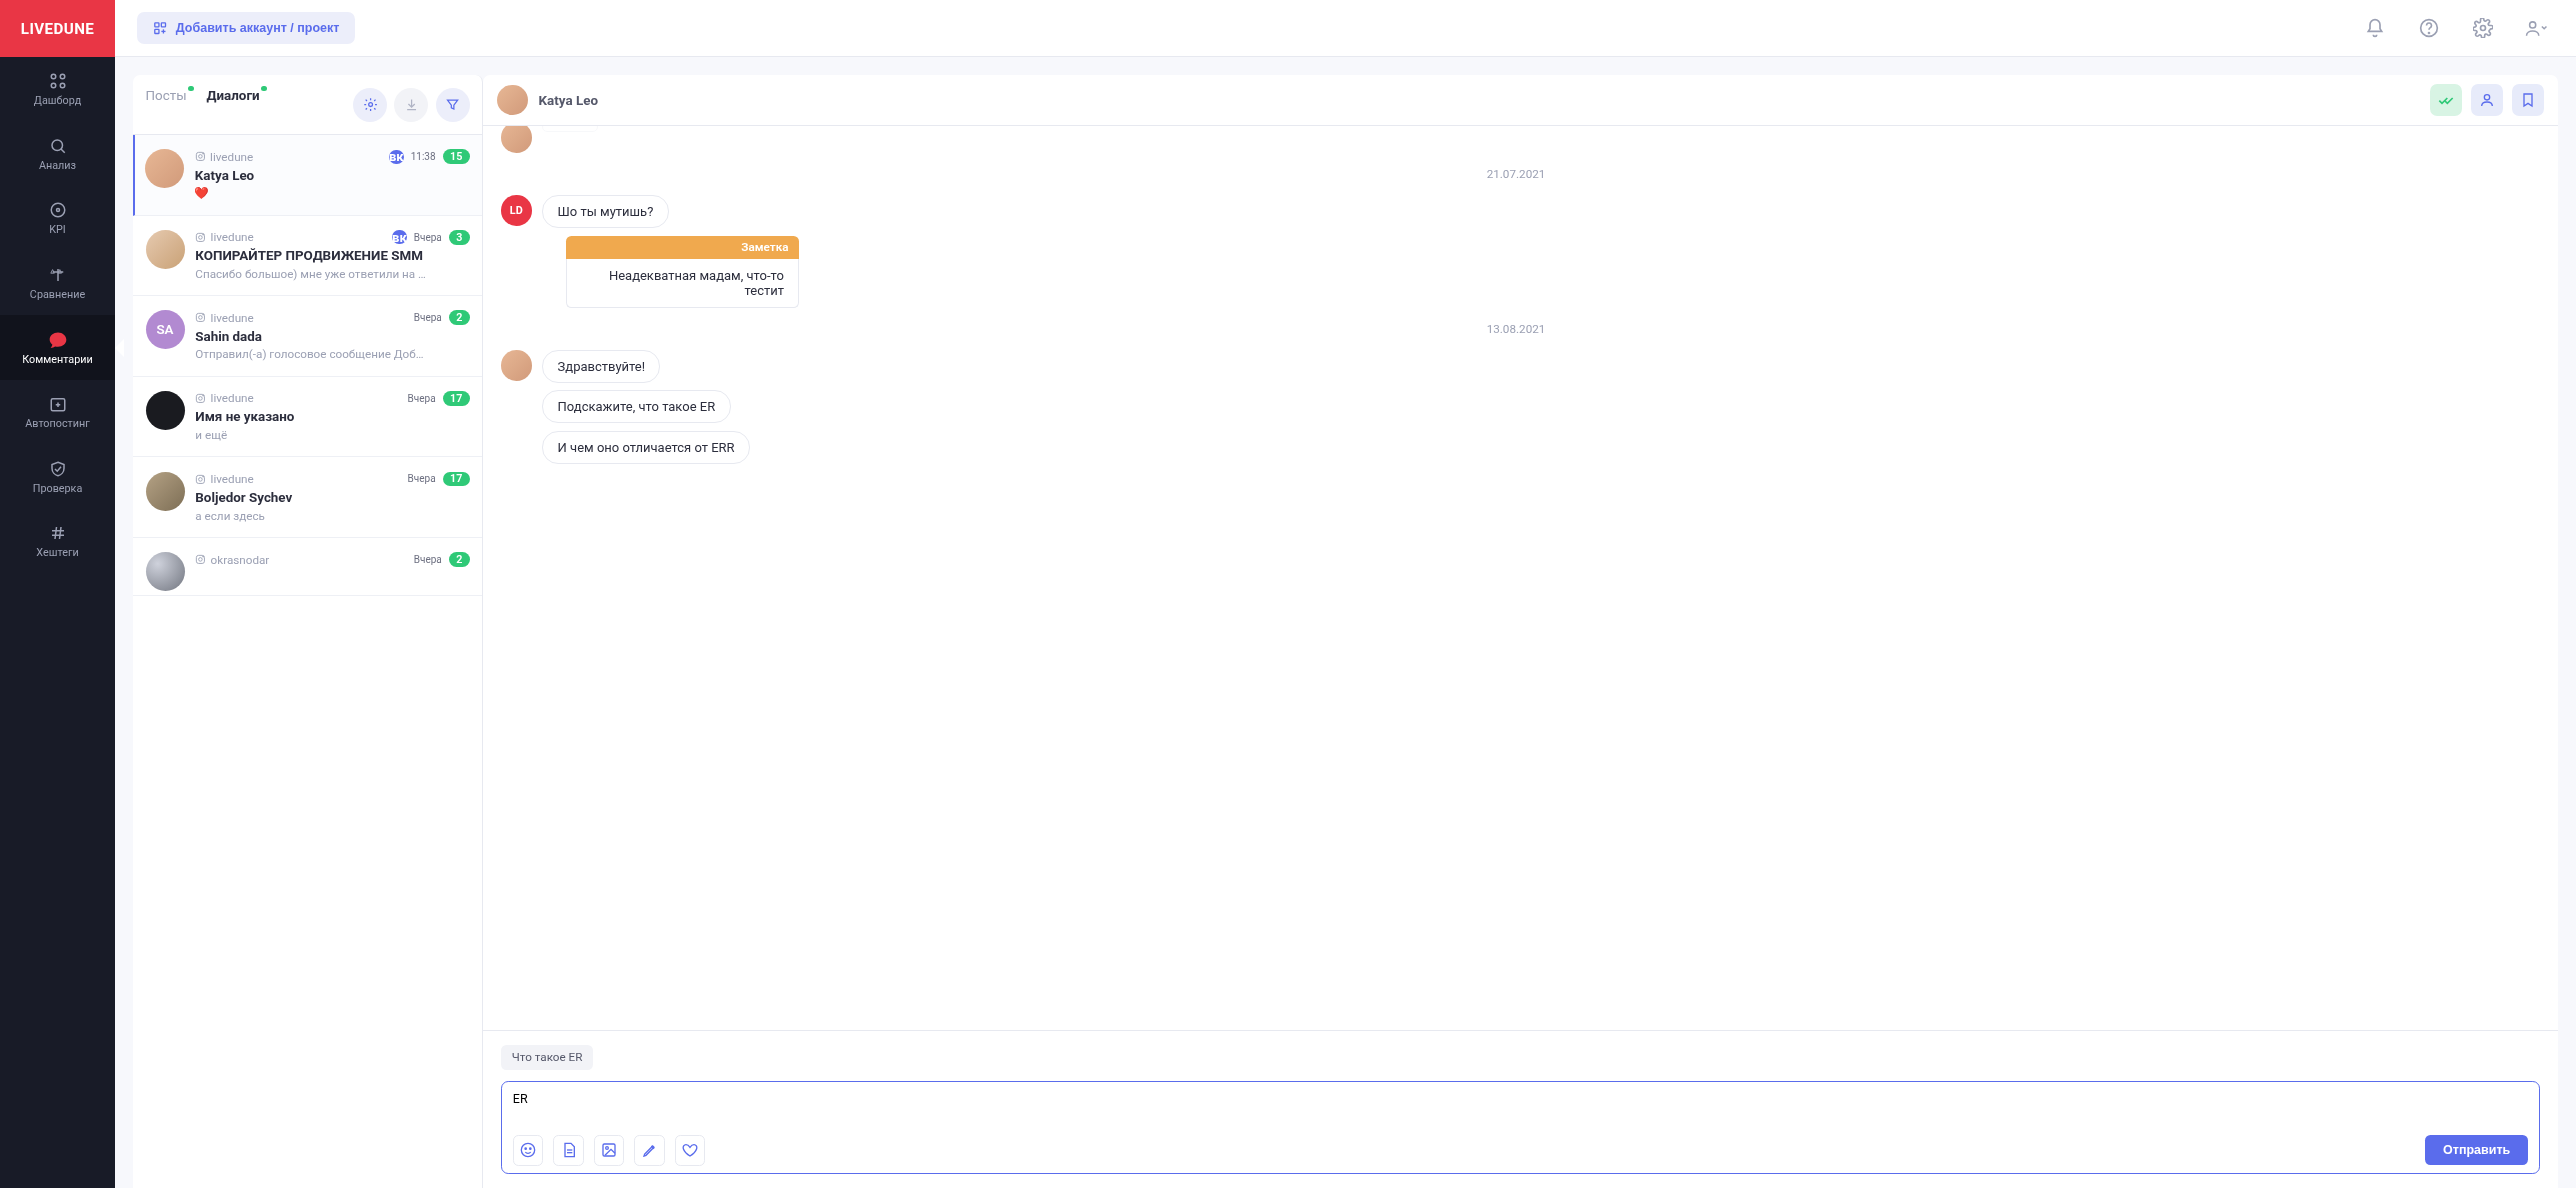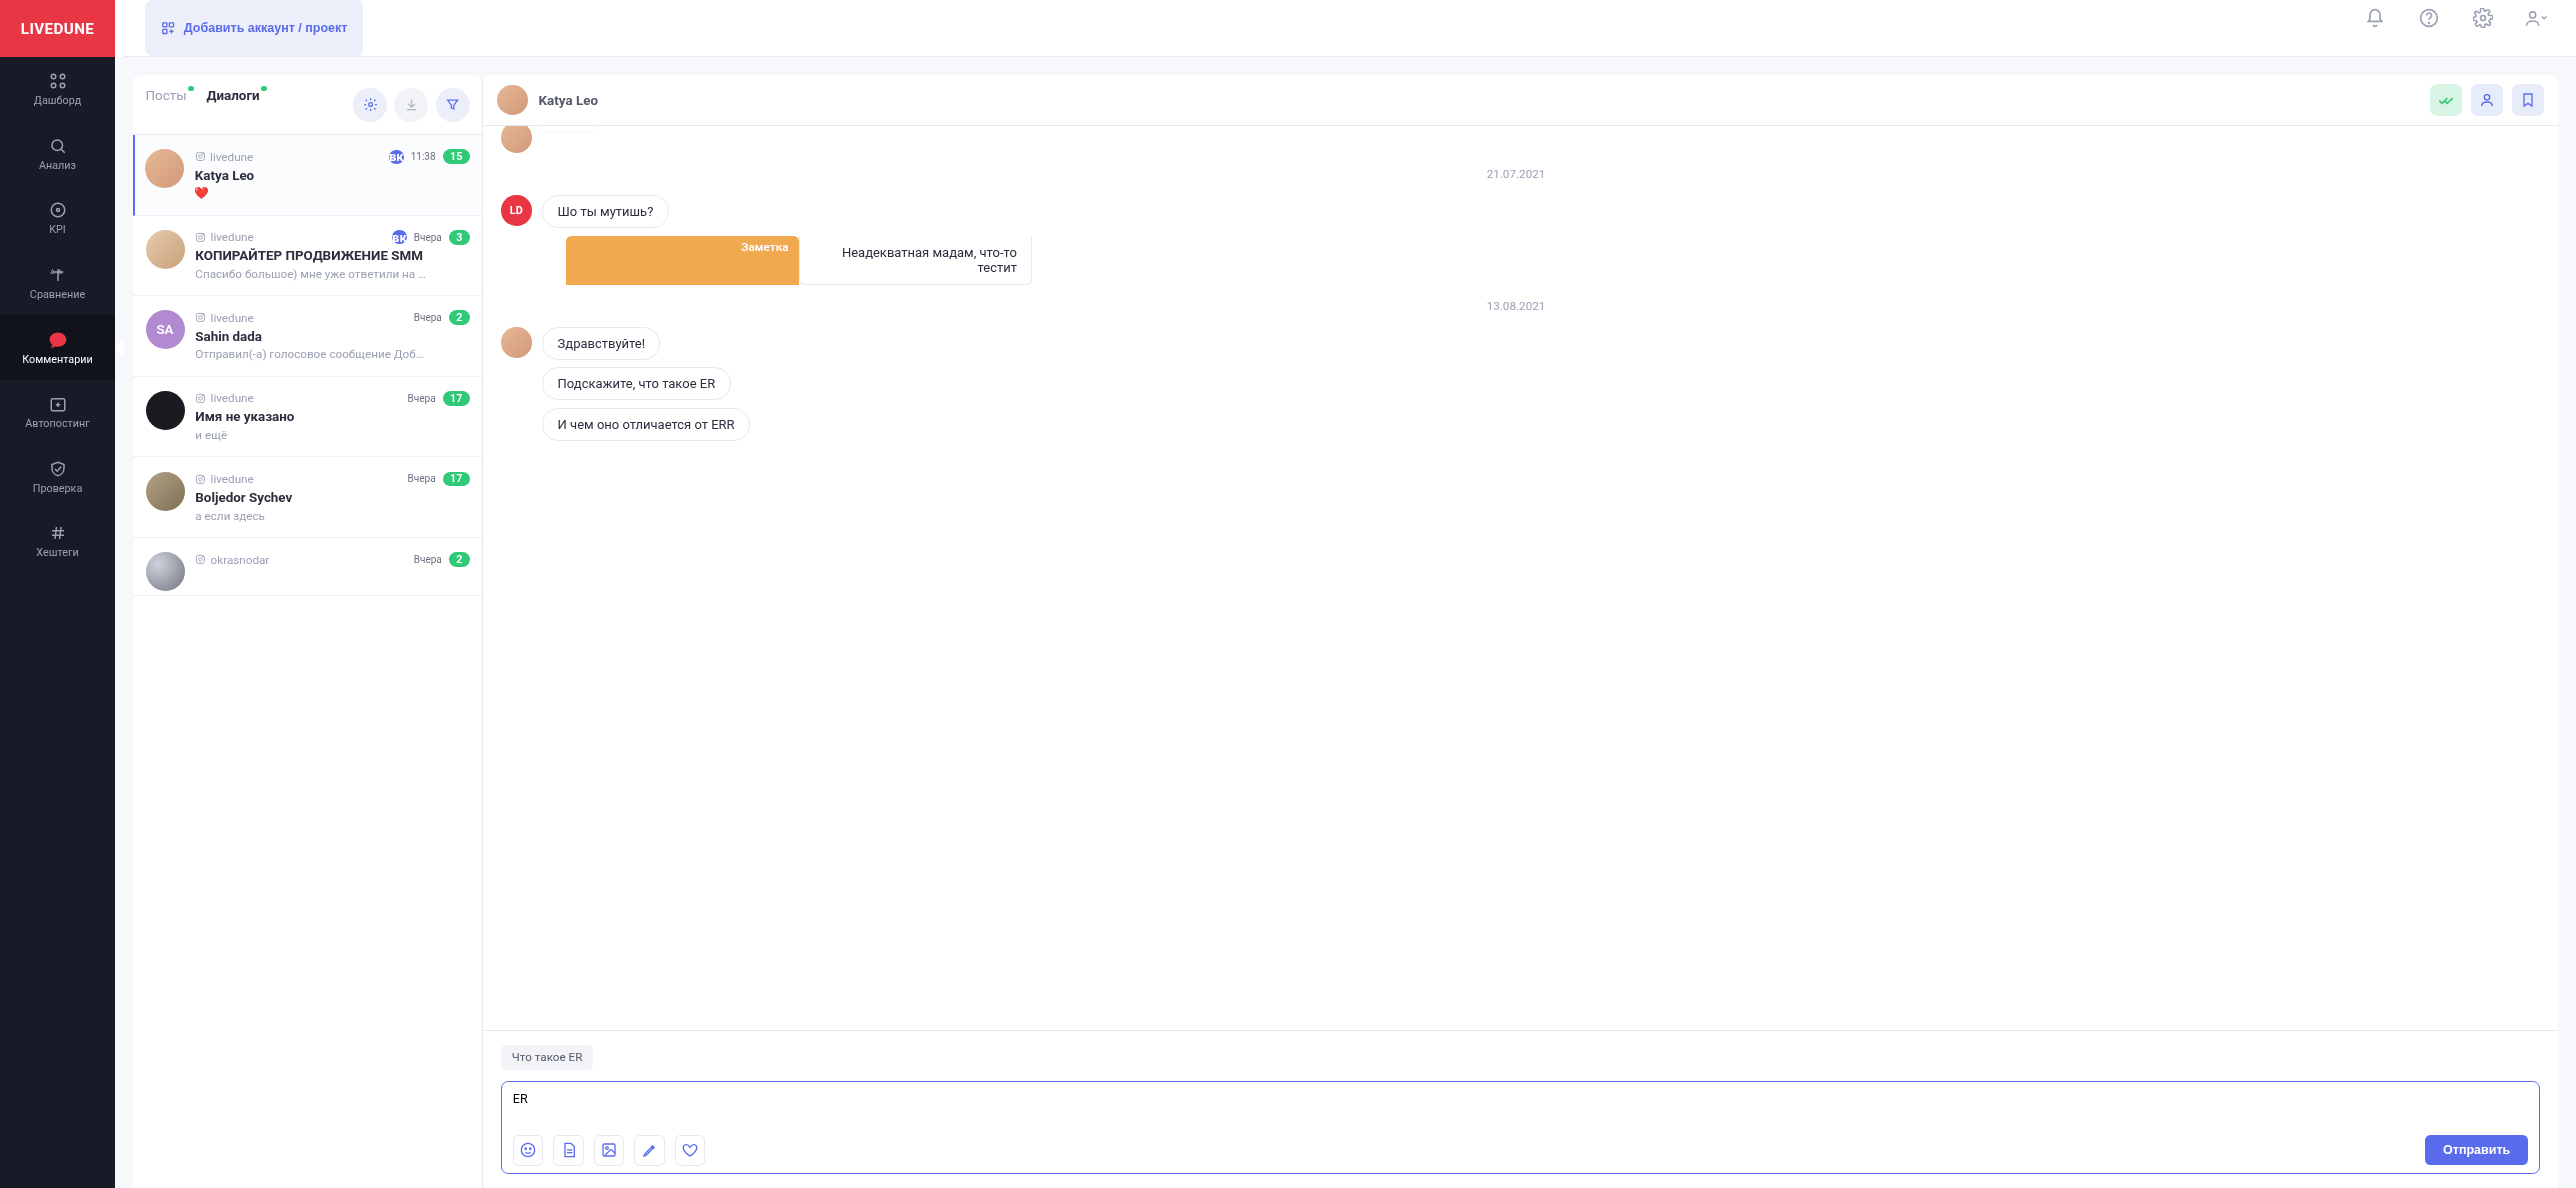--- a/index.html
+++ b/index.html
@@ -44,23 +44,23 @@
 .nav-icon { width: 20px; height: 20px; display:flex; align-items:center; justify-content:center;}
 .nav-item.active::after {
   content:""; position:absolute; right:-9px; top:50%; transform:translateY(-50%);
   width:0; height:0; border-top:9px solid transparent; border-bottom:9px solid transparent; border-right:9px solid #fff;
 }
 .main { flex: 1; display: flex; flex-direction: column; min-width:0;}
 .topbar {
   height: 57px;
   border-bottom: 0.9px solid #e7e9f0;
   display: flex;
+  align-items: center;
   padding: 0 21.5px;
   gap: 18px;
-  margin-left: 8px;
 }
 .add-account-btn {
   background: #eceefa;
   color: #5a6cec;
   border: none;
   padding: 9px 16px;
   border-radius: 7.2px;
   font-size: 12.5px;
   font-weight: 600;
   display: inline-flex;
@@ -127,21 +127,21 @@
 .pill-blue{background:#e7ebfa;color:#5a6cec;}
 .chat-body{flex:1;overflow-y:auto;padding:5.4px 27px 18px 18px;}
 .date-sep{text-align:center;color:#9ba0b3;font-size:11.7px;margin:14.3px 0;}
 .msg-row{display:flex;gap:10.8px;margin-bottom:9px;align-items:flex-start;text-align:right;}
 .msg-avatar{width:30.5px;height:30.5px;border-radius:50%;flex-shrink:0;}
 .msg-avatar.ld{background:#e93645;color:#fff;display:flex;align-items:center;justify-content:center;font-size:10.8px;font-weight:700;}
 .msg-avatar.user{background:linear-gradient(135deg,#e7b795,#d19a7a);}
 .msg-col{display:flex;flex-direction:column;gap:7.2px;}
 .bubble{background:#fff;border:0.9px solid #e7e9f0;border-radius:16px;padding:8px 14.3px;width:fit-content;font-size:13px;color:#2c2e3d;}
 .note-tag{background:#f0a94e;color:#fff;border-radius:7.2px 7.2px 0 0;padding:4.5px 10.8px;font-size:11.7px;font-weight:600;width:fit-content;}
-.note-wrapper{display:flex;flex-direction:row;padding-left:24px;}
+.note-wrapper{display:flex;flex-direction:column;padding-left:24px;}
 .note-bubble{padding:9px 14.3px;font-size:13px;}
 .compose{border-top:0.9px solid #e7e9f0;padding:14.3px 18px;}
 .suggest{display:inline-block;background:#f2f3f7;color:#55586a;padding:5.4px 10.8px;border-radius:5.4px;font-size:11.7px;margin-bottom:10.8px;cursor:pointer;}
 .compose-box{border:1.3px solid #5a6cec;border-radius:7.2px;padding:9px 10.8px 7.2px 10.8px;}
 .compose-input{width:100%;border:none;outline:none;resize:none;font-size:12.5px;min-height:36px;font-family:inherit;}
 .compose-tools{display:flex;align-items:center;gap:10px;margin-top:5.4px;}
 .tool-btn{width:30.5px;height:30.5px;border-radius:5.4px;border:0.9px solid #e7e9f0;display:flex;align-items:center;justify-content:center;color:#5a6cec;cursor:pointer;}
 .send-btn{margin-left:auto;background:#5a6cec;color:#fff;border:none;border-radius:5.4px;padding:8px 18px;font-size:12.5px;font-weight:600;cursor:pointer;}
 svg{display:block;}
 </style>

